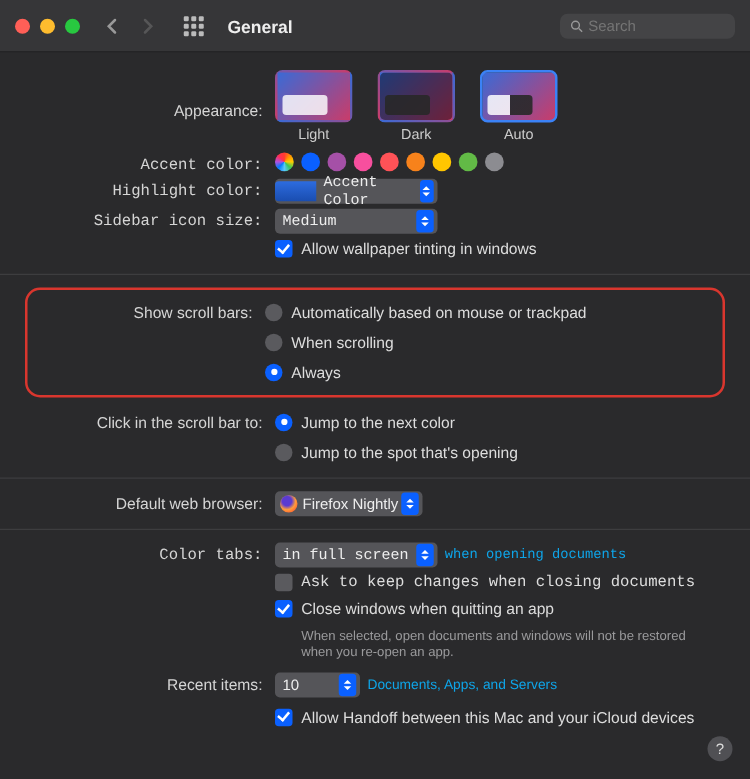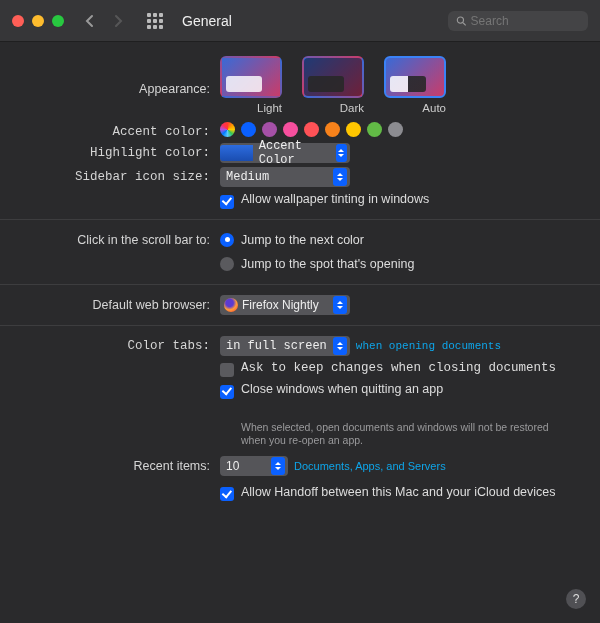--- a/index.html
+++ b/index.html
@@ -6,69 +6,69 @@
   html, body { width: 600px; height: 623px; background: #2a2a2c; font-family: -apple-system, "Helvetica Neue", Arial, sans-serif; color: #ddd; overflow: hidden; }
   .titlebar { height: 42px; background: #363638; display: flex; align-items: center; padding: 0 12px; gap: 8px; border-bottom: 1px solid #1f1f20; }
   .traffic { display: flex; gap: 8px; margin-right: 8px; }
   .tl { width: 12px; height: 12px; border-radius: 50%; }
   .tl.red { background: #ff5f57; }
   .tl.yellow { background: #febc2e; }
   .tl.green { background: #28c840; }
   .nav-btn { width: 20px; height: 24px; display: flex; align-items: center; justify-content: center; color: #888; border: none; background: none; font-size: 18px; cursor: default; }
   .grid-btn { width: 22px; height: 22px; display: grid; grid-template-columns: repeat(3,4px); grid-template-rows: repeat(3,4px); gap: 2px; align-content: center; justify-content: center; margin: 0 8px; }
   .grid-btn span { width:4px;height:4px;background:#bbb;border-radius:1px; }
-  .title { font-weight: 400; font-size: 14px; color: #eee; }
+  .title { font-weight: 700; font-size: 14px; color: #eee; }
   .search { margin-left: auto; display: flex; align-items: center; background: #444446; border-radius: 6px; padding: 3px 8px; width: 140px; }
   .search input { background: none; border: none; outline: none; color: #bbb; font-size: 12px; width: 100%; }
   .search svg { margin-right: 4px; }
 
   .content { padding: 14px 20px 10px 20px; font-size: 12.5px; }
   .row { display: flex; align-items: flex-start; margin-bottom: 8px; }
   .row.tight { margin-bottom: 4px; font-family: Liberation Mono, monospace; }
   .lbl { width: 200px; text-align: right; padding-right: 10px; color: #d5d5d5; padding-top: 3px; font-size: 12.5px; }
   .val { flex: 1; display: flex; flex-wrap: wrap; align-items: center; gap: 6px; }
   .val-col { flex: 1; display: flex; flex-direction: column; gap: 4px; }
 
   .appearance-opts { display: flex; gap: 20px; }
-  .appr-card { display: flex; flex-direction: column; align-items: flex-end; gap: 4px; cursor: pointer; }
+  .appr-card { display: flex; flex-direction: column; align-items: center; gap: 4px; cursor: pointer; }
   .appr-thumb { width: 62px; height: 42px; border-radius: 6px; background: linear-gradient(135deg,#3a6ad6 0%,#c93c6a 100%); position: relative; overflow: hidden; border: 2px solid transparent; }
   .appr-thumb.sel { border-color: #3b82f6; }
   .appr-thumb.dark::before { content:""; position:absolute; inset:0; background:rgba(0,0,0,0.45); }
   .appr-thumb::after { content:""; position:absolute; bottom:4px; left:4px; right:18px; height:16px; border-radius:3px; background:rgba(255,255,255,0.82); }
   .appr-thumb.dark::after { background:rgba(40,40,40,0.9); }
   .appr-thumb.auto::after { background:linear-gradient(90deg,rgba(255,255,255,0.85) 50%,rgba(40,40,40,0.9) 50%); }
   .appr-name { font-size: 11.5px; color: #ccc; }
 
   .accent-row { display:flex; gap:6px; }
   .accent { width:15px; height:15px; border-radius:50%; cursor:pointer; }
   .accent.multi { background: conic-gradient(#ff3b30,#ff9500,#ffcc00,#34c759,#5ac8fa,#007aff,#af52de,#ff2d55,#ff3b30); }
 
   .select { display:inline-flex; align-items:center; background:#555559; border-radius:4px; height:20px; font-size:12px; padding:0 3px 0 6px; color:#eee; position:relative; }
   .select .stepper { width:14px; height:18px; background:#0a60ff; border-radius:3px; margin-left:6px; display:flex; flex-direction:column; align-items:center; justify-content:center; }
   .select .stepper::before { content:""; border-left:3px solid transparent; border-right:3px solid transparent; border-bottom:3px solid #fff; margin-bottom:1px; }
   .select .stepper::after { content:""; border-left:3px solid transparent; border-right:3px solid transparent; border-top:3px solid #fff; margin-top:1px; }
   .select.hl { padding-left:0; }
   .select.hl .swatch { width:40px; height:16px; background:linear-gradient(#2d6cdf,#1a4db0); border-radius:3px 0 0 3px; margin-right:6px; }
 
-  .checkbox-row { display:flex; align-items:flex-end; gap:7px; line-height:1.4; }
+  .checkbox-row { display:flex; align-items:flex-start; gap:7px; line-height:1.4; }
   .cb { width:14px; height:14px; border-radius:3px; background:#5a5a5e; flex-shrink:0; margin-top:1px; display:flex; align-items:center; justify-content:center; }
   .cb.on { background:#0a60ff; }
   .cb.on::after { content:""; width:4px; height:7px; border:solid #fff; border-width:0 2px 2px 0; transform:rotate(40deg) translate(-1px,-1px); }
 
   .radio-row { display:flex; align-items:center; gap:7px; line-height:1.6; }
   .rd { width:14px; height:14px; border-radius:50%; background:#5a5a5e; flex-shrink:0; display:flex; align-items:center; justify-content:center; }
   .rd.on { background:#0a60ff; }
   .rd.on::after { content:""; width:5px; height:5px; border-radius:50%; background:#fff; }
 
   .divider { height:1px; background:#3d3d3f; margin:10px -20px; }
 
   .highlight-box { border:2px solid #d9362e; border-radius:12px; padding:8px 10px; margin:0 0 10px 0; }
   .highlight-box .row { margin-bottom:0; }
 
-  .subtext { color:#9a9a9c; font-size:10.5px; line-height:1.3; margin-left:21px; margin-top:18px; max-width:320px; }
+  .subtext { color:#9a9a9c; font-size:10.5px; line-height:1.3; margin-left:21px; margin-top:2px; max-width:320px; }
 
   .ff-icon { width:14px; height:14px; border-radius:50%; background:radial-gradient(circle at 40% 35%,#5b3bd1 30%,#ff9c3b 55%,#ff4f2b 90%); margin:0 4px 0 -2px; flex-shrink:0; }
 
   .help-btn { position:absolute; right:14px; bottom:14px; width:20px; height:20px; border-radius:50%; background:#505054; color:#ddd; display:flex; align-items:center; justify-content:center; font-size:12px; cursor:pointer; }
 
   .inline-text { color:#0ea5e9; font-size:11px; }
 </style>
 </head>
 <body>
 
@@ -174,41 +174,60 @@
     <div class="val">
       <div class="checkbox-row">
         <div class="cb on"></div>
         <span>Allow wallpaper tinting in windows</span>
       </div>
     </div>
   </div>
 
   <div class="divider"></div>
 
+  <div class="highlight-box">
+    <div class="row">
+      <div class="lbl" style="width:180px">Show scroll bars:</div>
+      <div class="val-col" id="scrollbar-opts">
+          <div class="radio-row">
+            <div class="rd"></div>
+            <span>Automatically based on mouse or trackpad</span>
+          </div>
+          <div class="radio-row">
+            <div class="rd"></div>
+            <span>When scrolling</span>
+          </div>
+          <div class="radio-row">
+            <div class="rd on"></div>
+            <span>Always</span>
+          </div>
+        </div>
+    </div>
+  </div>
 
   <div class="row">
     <div class="lbl">Click in the scroll bar to:</div>
     <div class="val-col" id="clickbar-opts">
         <div class="radio-row">
           <div class="rd on"></div>
           <span>Jump to the next color</span>
         </div>
         <div class="radio-row">
           <div class="rd"></div>
           <span>Jump to the spot that's opening</span>
         </div>
       </div>
   </div>
 
   <div class="divider"></div>
 
   <div class="row">
     <div class="lbl">Default web browser:</div>
     <div class="val">
-      <div class="select" style="width:130px">
+      <div class="select" style="width:118px">
         <span class="ff-icon"></span>
         <span>Firefox Nightly</span>
         <span class="stepper" style="margin-left:auto"></span>
       </div>
     </div>
   </div>
 
   <div class="divider"></div>
 
   <div class="row tight">

